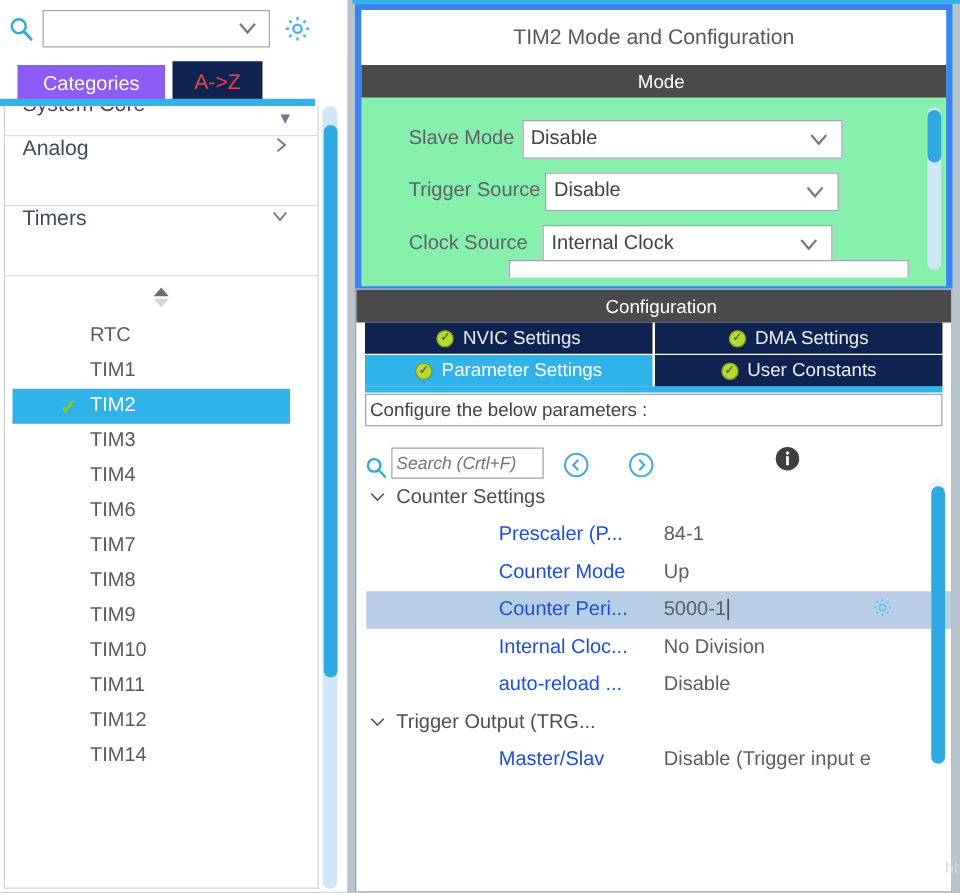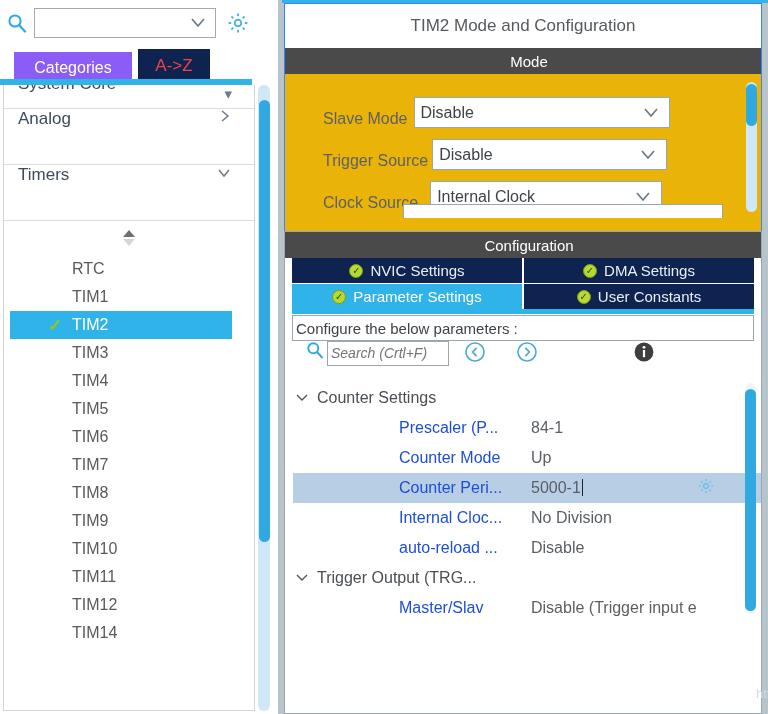--- a/index.html
+++ b/index.html
@@ -99,34 +99,34 @@
 
   
   .right-panel {
     position: absolute; left: 278px; top: 0; width: 490px; height: 714px;
     background: #b8c4cc;
   }
   .rp-top-accent { position:absolute; left: 4px; top:0; width: 486px; height: 3px; background: #30b3e8; }
 
   .mode-card {
     position: absolute; left: 6px; top: 3px; width: 478px; height: 231px;
-    background: #eab308; border: 1px solid #3b82f6;
+    background: #86efac; border: 5px solid #3b82f6;
     overflow: hidden;
   }
   .card-title {
     height: 44px; display:flex; align-items:center; justify-content:center;
     font-size: 17px; color: #555a5e; background: #ffffff;
   }
   .band {
     height: 26px; background: #4a4a4a; color: #ffffff;
     display:flex; align-items:center; justify-content:center; font-size: 15px; padding-left: 12px;
   }
   .mode-body { padding-top: 12px; position: relative; }
   .field-row {
-    display: flex; align-items: flex-end; height: 42px;
+    display: flex; align-items: center; height: 42px;
     padding-left: 38px;
   }
   .field-label { font-size: 16px; color: #5d6166; white-space: nowrap; }
   .combo {
     height: 31px; border: 1px solid #9aa7b0; background: #ffffff;
     display: flex; align-items: center; position: relative;
     font-size: 16px; color: #3e4348; padding-left: 6px;
   }
   .combo .chev { position: absolute; right: 8px; top: 4px; }
   .combo-partial {
@@ -173,21 +173,21 @@
   .tab-active-bar { height: 5px; background: #30b3e8; margin: 0 7px; }
 
   .configure-bar {
     margin: 1px 7px 0 7px; height: 26px;
     border: 1px solid #9aa7b0; background: #fff;
     display: flex; align-items: center; padding-left: 3px;
     font-size: 15px; color: #3e4348;
   }
 
   .searchrow2 {
-    display:flex; align-items:flex-start; height: 42px; padding-left: 18px; gap: 0;
+    display:flex; align-items:flex-end; height: 42px; padding-left: 4px; gap: 0;
   }
   .srch-ic { width: 24px; display:flex; align-items:center; justify-content:center;}
   .param-search {
     width: 122px; height: 25px; border: 1px solid #9aa7b0; background:#fff;
   }
   .param-search input {
     border:0; outline:0; width:118px; height: 21px;
     font-family: "Liberation Sans", sans-serif; font-style: italic;
     font-size: 14px; color:#9b9b9b; padding-left:3px; background: transparent;
   }
@@ -310,23 +310,20 @@
             <span class="chk">✓</span>
             <span>TIM2</span>
           </div>
           <div class="timer-item">
             <span>TIM3</span>
           </div>
           <div class="timer-item">
             <span>TIM4</span>
           </div>
           <div class="timer-item">
-            <span>TIM5</span>
-          </div>
-          <div class="timer-item">
             <span>TIM6</span>
           </div>
           <div class="timer-item">
             <span>TIM7</span>
           </div>
           <div class="timer-item">
             <span>TIM8</span>
           </div>
           <div class="timer-item">
             <span>TIM9</span>

